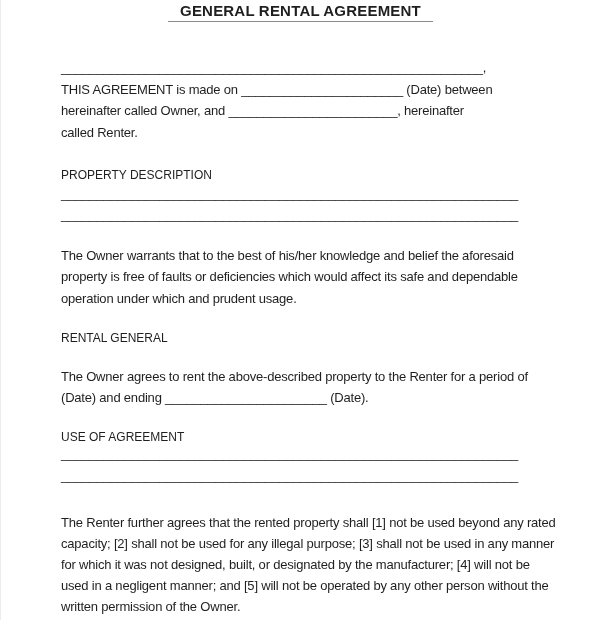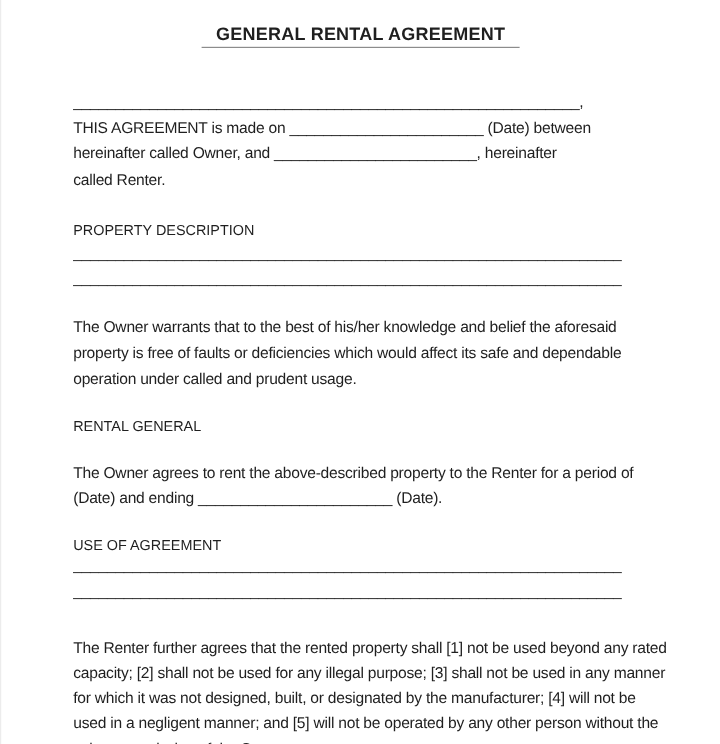--- a/index.html
+++ b/index.html
@@ -16,21 +16,21 @@
     border-left: 1px solid #ececec;
     box-sizing: border-box;
     font-family: "Liberation Sans", sans-serif;
     font-size: 13px;
     line-height: 21.5px;
     color: #1f1f1f;
     letter-spacing: -0.2px;
   }
   .title-wrap {
     text-align: center;
-    padding-top: 18px;
+    padding-top: 1px;
     height: 19px;
   }
   .doc-title {
     display: inline-block;
     margin: 0;
     font-size: 15px;
     font-weight: bold;
     line-height: 15px;
     letter-spacing: 0.2px;
     border-bottom: 1px solid #8c8c8c;
@@ -85,21 +85,21 @@
     <h2 class="heading heading-pd">PROPERTY DESCRIPTION</h2>
 
     <div class="blanks-pd">
       <div class="line blank-line">_________________________________________________________________</div>
       <div class="line blank-line">_________________________________________________________________</div>
     </div>
 
     <section class="para-warranty">
       <div class="line">The Owner warrants that to the best of his/her knowledge and belief the aforesaid</div>
       <div class="line">property is free of faults or deficiencies which would affect its safe and dependable</div>
-      <div class="line">operation under called and prudent usage.</div>
+      <div class="line">operation under which and prudent usage.</div>
     </section>
 
     <h2 class="heading heading-rp">RENTAL GENERAL</h2>
 
     <section class="para-rental">
       <div class="line">The Owner agrees to rent the above-described property to the Renter for a period of</div>
       <div class="line">(Date) and ending _______________________ (Date).</div>
     </section>
 
     <h2 class="heading heading-up">USE OF AGREEMENT</h2>

